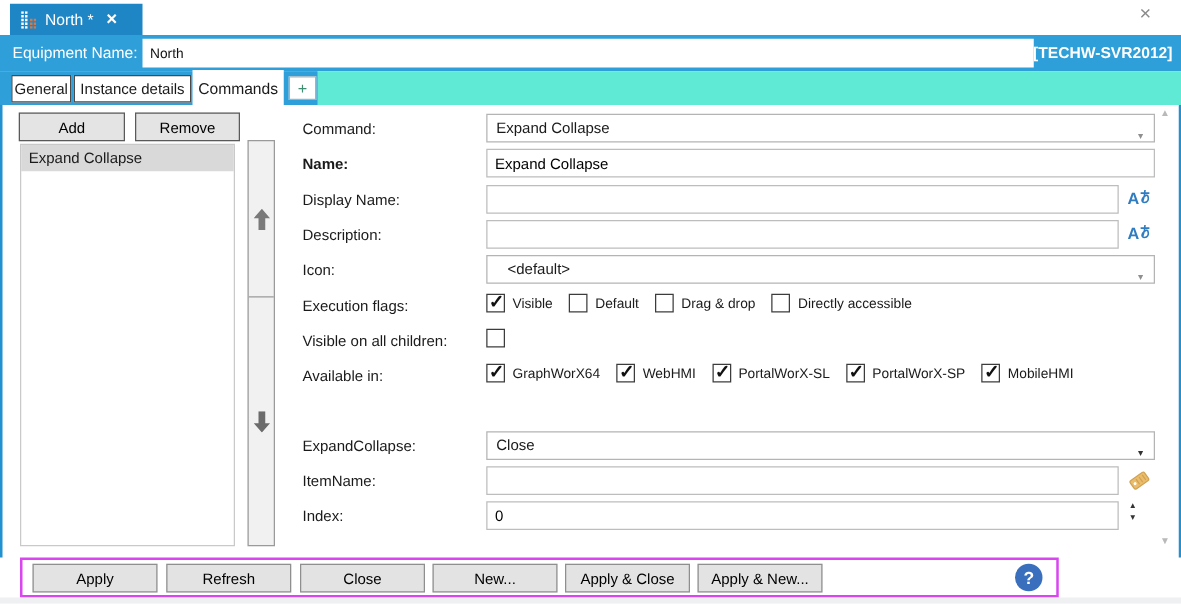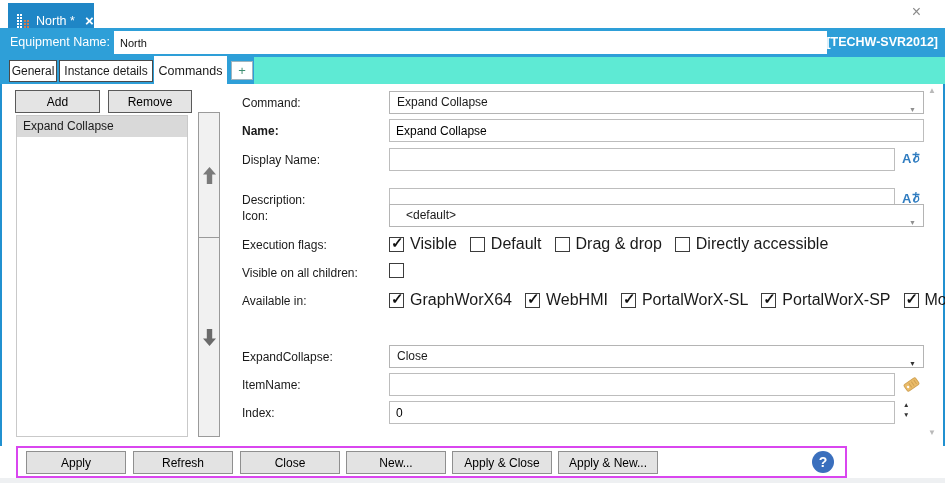--- a/index.html
+++ b/index.html
@@ -4,21 +4,21 @@
 <style>
   * { box-sizing: border-box; margin: 0; padding: 0; }
   html,body { width:945px; height:483px; }
   body {
     font-family: "Liberation Sans", sans-serif;
     background:#ffffff; position:relative; overflow:hidden; font-size:12px; color:#1a1a1a;
   }
   
   .titlebar { position:absolute; left:0; top:0; width:945px; height:28px; background:#fff; }
   .doc-tab { position:absolute; left:8px; top:3px; height:25px; background:#1f86c6; color:#fff;
-             display:flex; align-items:flex-end; gap:7px; padding:0 0 0 8px; font-size:12.5px; cursor:default; }
+             display:flex; align-items:center; gap:7px; padding:0 20px 0 8px; font-size:12.5px; cursor:default; }
   .doc-tab .tab-close { font-weight:bold; font-size:15px; line-height:14px; margin-left:3px; }
   .win-close { position:absolute; right:24px; top:4px; color:#8a8a8a; font-size:16px; line-height:16px; cursor:pointer; }
   
   .eqbar { position:absolute; left:0; top:28px; width:945px; height:29px; background:#2e9fd8; color:#fff; }
   .eqbar .eq-label { position:absolute; left:10px; top:7px; font-size:12.5px; }
   .eqbar input { position:absolute; left:114px; top:3px; width:713px; height:23px; border:none;
                  font-family:"Liberation Sans",sans-serif; font-size:11px; padding:0 6px; outline:none; color:#111; }
   .eqbar .eq-server { position:absolute; right:7px; top:7px; font-size:12.5px; font-weight:bold; }
   
   .tabstrip { position:absolute; left:0; top:57px; width:945px; height:27px; background:#5eead4; }
@@ -55,21 +55,21 @@
   .combo .arrow { position:absolute; right:7px; top:7px; font-size:7px; color:#8f8f8f; }
   .combo .arrow.dark { color:#333; }
   .combo.indent { padding-left:16px; }
   .tinput { position:absolute; left:147px; top:0; height:23px; border:1px solid #bdbdbd; background:#fff;
             font-family:"Liberation Sans",sans-serif; font-size:12px; padding:0 6px; outline:none; }
   .tinput.full { width:535px; }
   .tinput.short { width:506px; }
   .ficon { position:absolute; left:660px; top:3px; cursor:pointer; }
   .locale { color:#2f7cc0; font-size:13px; font-weight:bold; display:flex; align-items:flex-start; }
   .cbgroup { position:absolute; left:147px; top:2px; display:flex; gap:13px; }
-  .cbitem { display:flex; align-items:center; gap:6px; font-size:16px; cursor:pointer; white-space:nowrap; }
+  .cbitem { display:flex; align-items:center; gap:6px; font-size:11px; cursor:pointer; white-space:nowrap; }
   .cb { width:15px; height:15px; border:1px solid #3c3c3c; background:#fff; position:relative; flex:0 0 15px; }
   .cb.checked::after { content:"\2713"; position:absolute; top:-4px; left:1px; font-size:15px; font-weight:bold; color:#111; }
   .spin { position:absolute; left:661px; top:1px; display:flex; flex-direction:column; gap:4px;
           color:#333; font-size:6.5px; line-height:6px; cursor:pointer; }
   
   .vscroll { position:absolute; right:5px; top:2px; width:12px; height:351px; }
   .vscroll .sarrow { position:absolute; left:2px; color:#b9b9b9; font-size:8px; cursor:pointer; }
   .vscroll .sarrow.up { top:0; } .vscroll .sarrow.dn { bottom:0; }
   
   .footer { position:absolute; left:16px; top:446px; width:831px; height:32px; background:#fff;
@@ -173,21 +173,21 @@
       <span class="flabel">Display Name:</span>
       <input class="tinput short" value="" style="">
       <span class="ficon locale">
         <span>A</span>
           <svg width="10" height="13" viewBox="0 0 10 13">
             <path d="M1.5 3.5 H8.5 M5 1 C5 4 4.5 7 3 10.5 M6.8 5 C2 6.5 1.5 11 4.6 11 C7.2 11 8.1 8.6 7.5 6.6 C7.2 5.6 6.9 5.1 6.8 5" fill="none" stroke="#2f7cc0" stroke-width="1.3"></path>
           </svg>
       </span>
     </div>
 
-    <div class="frow" style="top:85px;margin-top:12px;">
+    <div class="frow" style="top:85px;">
       <span class="flabel">Description:</span>
       <input class="tinput short" value="" style="">
       <span class="ficon locale">
         <span>A</span>
           <svg width="10" height="13" viewBox="0 0 10 13">
             <path d="M1.5 3.5 H8.5 M5 1 C5 4 4.5 7 3 10.5 M6.8 5 C2 6.5 1.5 11 4.6 11 C7.2 11 8.1 8.6 7.5 6.6 C7.2 5.6 6.9 5.1 6.8 5" fill="none" stroke="#2f7cc0" stroke-width="1.3"></path>
           </svg>
       </span>
     </div>
 

